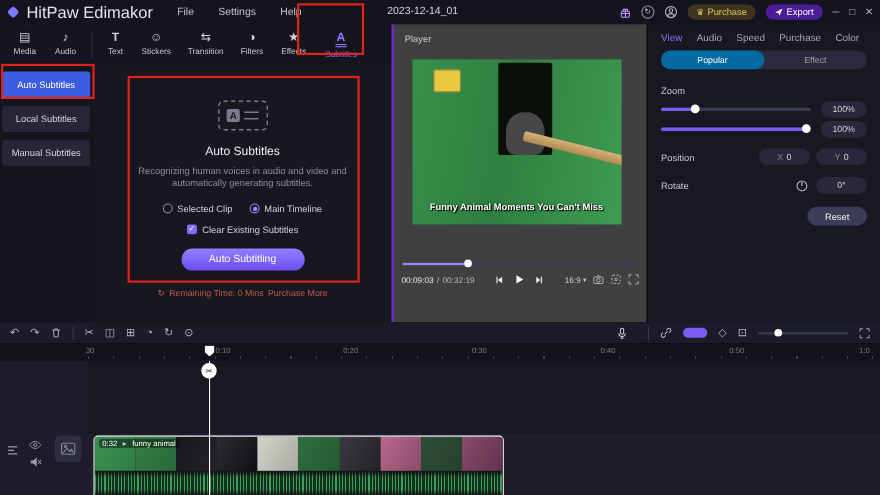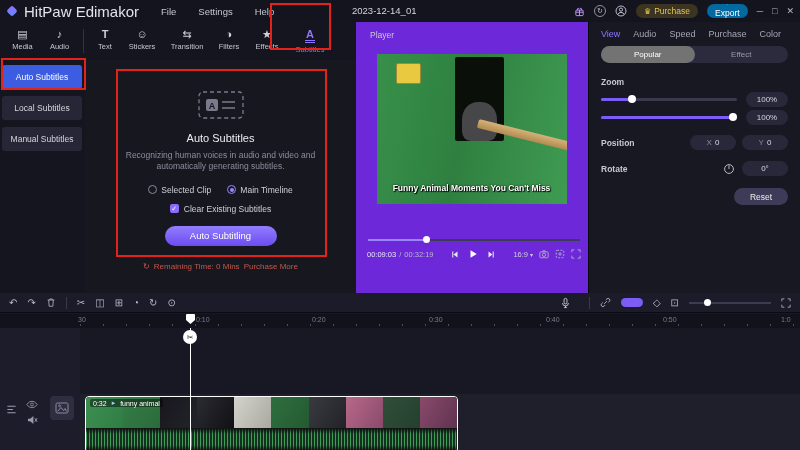--- a/index.html
+++ b/index.html
@@ -9,21 +9,21 @@
 
   
   .titlebar { position:absolute; top:0; left:0; right:0; height:22px; background:#14141f; display:flex; align-items:center; padding:0 8px; z-index:6; }
   .logo-mark { width:8px; height:8px; background:linear-gradient(135deg,#9a6bff,#5a8bff); border-radius:2px; transform:rotate(45deg); margin-right:8px; }
   .app-name { font-size:15px; color:#e2e2ea; margin-right:22px; }
   .menu-item { font-size:9.5px; color:#c6c6d0; margin-right:22px; cursor:default; }
   .project-name { position:absolute; left:44%; top:0; line-height:22px; font-size:9.5px; color:#d5d5de; }
   .tb-right { position:absolute; right:6px; top:0; height:22px; display:flex; align-items:center; gap:9px; }
   .pill-btn { height:14px; display:flex; align-items:center; gap:3px; border-radius:7px; padding:0 8px; font-size:8.5px; }
   .purchase { background:#3a3420; color:#e7c44e; }
-  .export { background:#0369a1; color:#fff;flex-direction:column; }
+  .export { background:#4c1d95; color:#fff; }
   .win-ctl { font-size:9px; color:#b9b9c5; }
 
   
   .left-col { position:absolute; top:22px; left:0; width:356px; bottom:157px; background:#15151f; }
   .ribbon { display:flex; align-items:flex-start; height:38px; padding:3px 0 0 4px; }
   .ribbon-tab { display:flex; flex-direction:column; align-items:center; gap:2px; padding-top:3px; color:#c6c6d0; }
   .ribbon-tab .glyph { font-size:11px; line-height:12px; color:#d0d0da; }
   .ribbon-tab .rlabel { font-size:7.5px; }
   .ribbon-tab.active, .ribbon-tab.active .glyph { color:#8f75ff; }
   .ribbon-div { width:1px; height:24px; background:#33333f; margin:4px 5px 0; }
@@ -40,21 +40,21 @@
   .radio { display:flex; align-items:center; gap:4px; font-size:8.5px; color:#cfcfd8; }
   .rdot { width:9px; height:9px; border-radius:50%; border:1px solid #8a8a98; }
   .rdot.sel { border-color:#9b85ff; position:relative; }
   .rdot.sel::after { content:""; position:absolute; inset:1.5px; border-radius:50%; background:#9b85ff; }
   .check-row { display:flex; align-items:center; gap:5px; margin-top:9px; font-size:8.5px; color:#cfcfd8; }
   .cbox { width:9px; height:9px; border-radius:2px; background:#8a6bff; color:#fff; font-size:7px; line-height:9px; text-align:center; }
   .subtitling-btn { margin-top:12px; width:112px; height:20px; border:none; border-radius:10px; background:linear-gradient(180deg,#927eff,#6c4cf0); color:#fff; font-size:9.5px; font-family:inherit; }
   .remaining { margin-top:16px; font-size:8px; color:#c5574b; display:flex; align-items:center; gap:4px; }
 
   
-  .player-col { position:absolute; top:22px; left:356px; width:232px; bottom:157px; background:#6d28d9; border-left:4px solid #6d28d9; }
+  .player-col { position:absolute; top:22px; left:356px; width:232px; bottom:157px; background:#404040; border-left:2px solid #6d28d9; }
   .player-title { padding:8px 0 0 10px; font-size:8.5px; color:#c8c8d2; }
   .video { position:absolute; left:17px; top:32px; width:190px; height:150px; background:linear-gradient(100deg,#37904a,#2f8040 45%,#3f9b52); overflow:hidden; }
   .doorway { position:absolute; left:41%; top:2%; width:26%; height:56%; background:#0a0f0a; border-radius:2px; }
   .raccoon { position:absolute; bottom:0; left:14%; width:72%; height:46%; background:#474749; border-radius:45% 45% 25% 25%; }
   .plank { position:absolute; left:53%; top:43%; width:58%; height:6%; background:linear-gradient(#d6b279,#b08a50); transform:rotate(14deg); transform-origin:left center; border-radius:2px; }
   .sign { position:absolute; left:10%; top:6%; width:13%; height:14%; background:#e9c93f; border:1px solid #9a8a3a; border-radius:2px; }
   .caption { position:absolute; bottom:11px; left:0; right:1px; text-align:center; font-size:8.5px; font-weight:bold; color:#fff; text-shadow:0 0 2px #000, 1px 1px 1px #000; }
   .progress { position:absolute; left:8px; right:8px; top:214px; height:8px; }
   .progress .track { position:absolute; left:0; right:0; top:3px; height:2px; background:#3c3c50; }
   .progress .fill { position:absolute; left:0; top:3px; height:2px; width:26%; background:#9a86ff; }
@@ -64,22 +64,22 @@
   .pc-center { display:flex; align-items:center; gap:9px; }
   .pc-right { display:flex; align-items:center; gap:6px; }
   .ratio { display:flex; align-items:center; gap:2px; font-size:7.5px; color:#cfcfd8; }
 
   
   .props-col { position:absolute; top:22px; left:588px; right:0; bottom:157px; background:#181823; border-left:1px solid #07070d; padding:0 12px; }
   .props-tabs { display:flex; gap:13px; padding-top:7px; font-size:9px; color:#a6a6b4; }
   .props-tab.active { color:#8f75ff; }
   .segmented { margin-top:7px; height:17px; background:#2b2b3d; border-radius:9px; display:flex; }
   .seg { flex:1; display:flex; align-items:center; justify-content:center; font-size:8px; color:#9a9aa8; border-radius:9px; }
-  .seg.active { background:#737373; color:#fff; }
-  .prop-label { font-size:8.5px; color:#c8c8d2;font-weight:bold; }
+  .seg.active { background:#0369a1; color:#fff; }
+  .prop-label { font-size:8.5px; color:#c8c8d2; }
   .slider-row { display:flex; align-items:center; gap:9px; margin-top:6px; height:12px; }
   .slider { flex:1; position:relative; height:8px; }
   .slider .track { position:absolute; left:0; right:0; top:3px; height:3px; border-radius:2px; background:#3a3a4e; }
   .slider .fill { position:absolute; left:0; top:3px; height:3px; border-radius:2px; background:#7b5df5; }
   .slider .thumb { position:absolute; top:0; width:8px; height:8px; border-radius:50%; background:#fff; }
   .val-box { width:42px; height:15px; background:#28283a; border-radius:7.5px; display:flex; align-items:center; justify-content:center; font-size:8px; color:#d5d5de; }
   .inline-row { display:flex; align-items:center; margin-top:12px; }
   .xy-box { width:46px; height:15px; background:#28283a; border-radius:7.5px; display:flex; align-items:center; justify-content:center; gap:3px; font-size:8px; }
   .xy-box .k { color:#8a8a98; } .xy-box .v { color:#dcdce4; }
   .reset-btn { width:54px; height:17px; border:none; border-radius:8.5px; background:#3c3c58; color:#eee; font-size:8.5px; font-family:inherit; }

